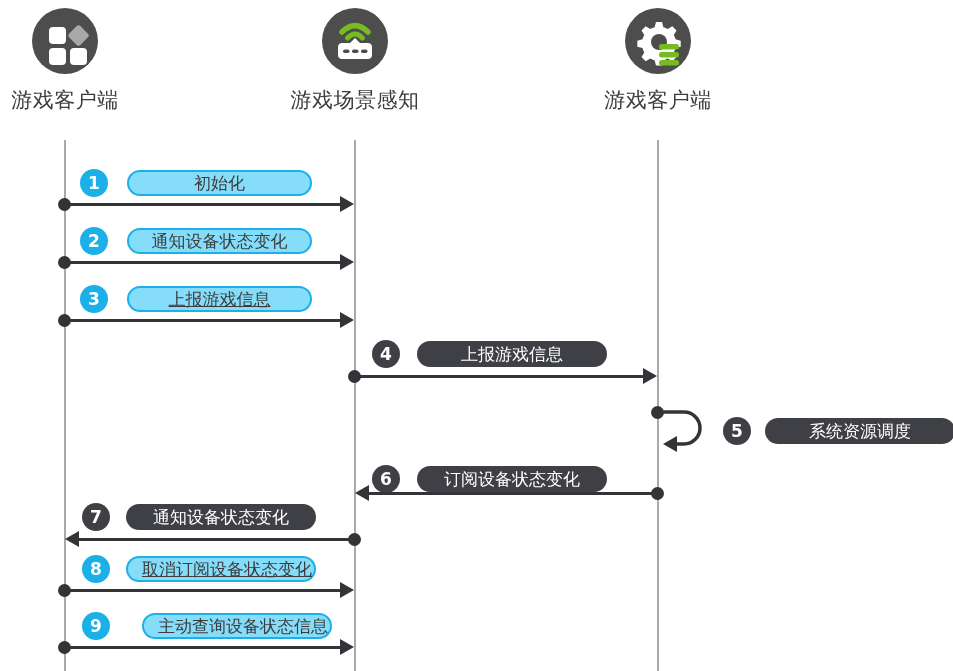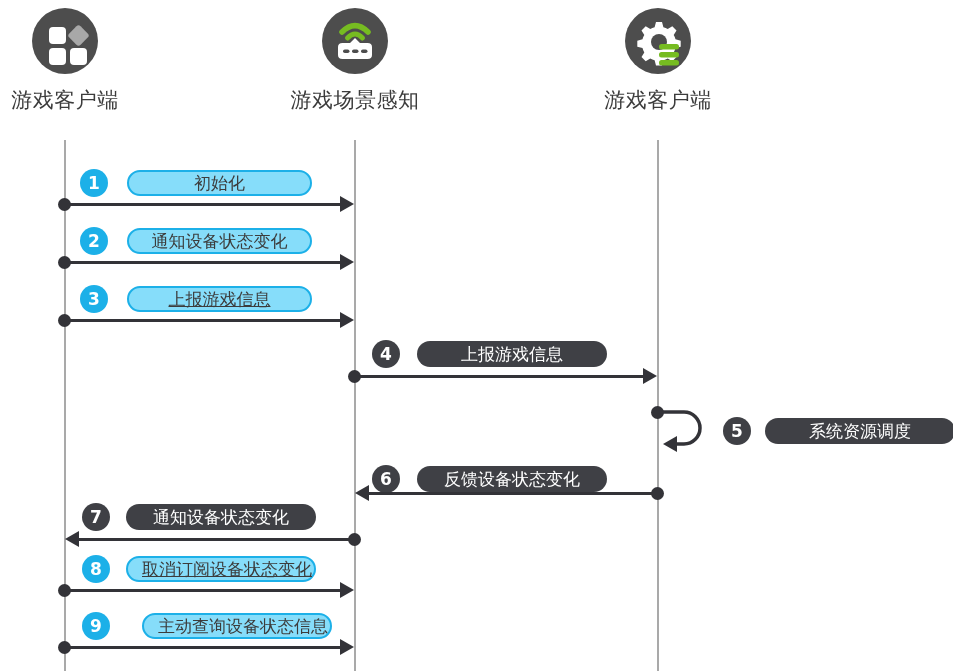--- a/index.html
+++ b/index.html
@@ -192,21 +192,21 @@
     <svg class="selfloop" width="70" height="50" style="left:657px; top:406px;">
       <path d="M1 6 H27 a16 16 0 0 1 0 32 H18" stroke="#333338" stroke-width="3.5" fill="none"></path>
       <polygon points="20,30 20,46 6,38" fill="#333338"></polygon>
     </svg>
     <div class="num-badge dark" style="left:723px; top:417px;">5</div>
     <div class="pill dark" style="left:765px; top:418px; width:190px;">系统资源调度</div>
   </div>
 
   <div>
     <div class="num-badge dark" style="left:372px; top:465px;">6</div>
-    <div class="pill dark" style="left:417px; top:466px; width:190px;">反馈设备状态变化</div>
+    <div class="pill dark" style="left:417px; top:466px; width:190px;">订阅设备状态变化</div>
     <div class="msg-dot" style="left:651px; top:487px;"></div>
     <div class="msg-line" style="left:369px; top:492px; width:289px;"></div>
     <div class="arrowhead left" style="left:355px; top:485px;"></div>
   </div>
 
   <div>
     <div class="num-badge dark" style="left:82px; top:503px;">7</div>
     <div class="pill dark" style="left:126px; top:504px; width:190px;">通知设备状态变化</div>
     <div class="msg-dot" style="left:348px; top:533px;"></div>
     <div class="msg-line" style="left:79px; top:538px; width:276px;"></div>

